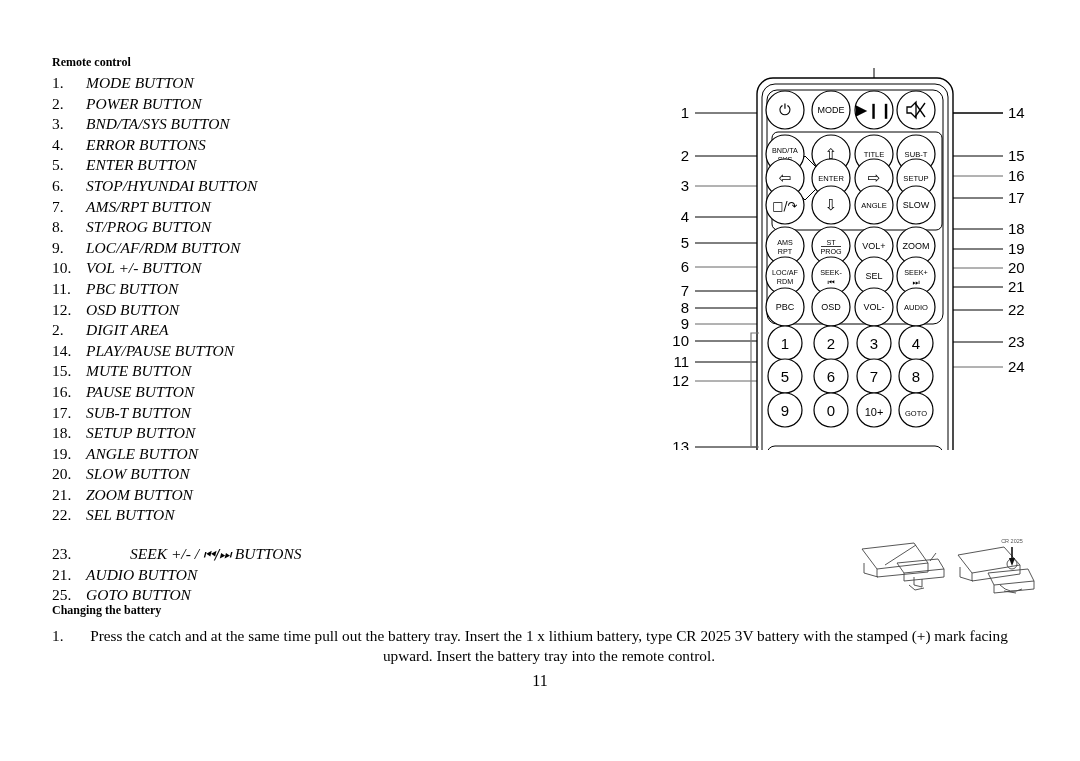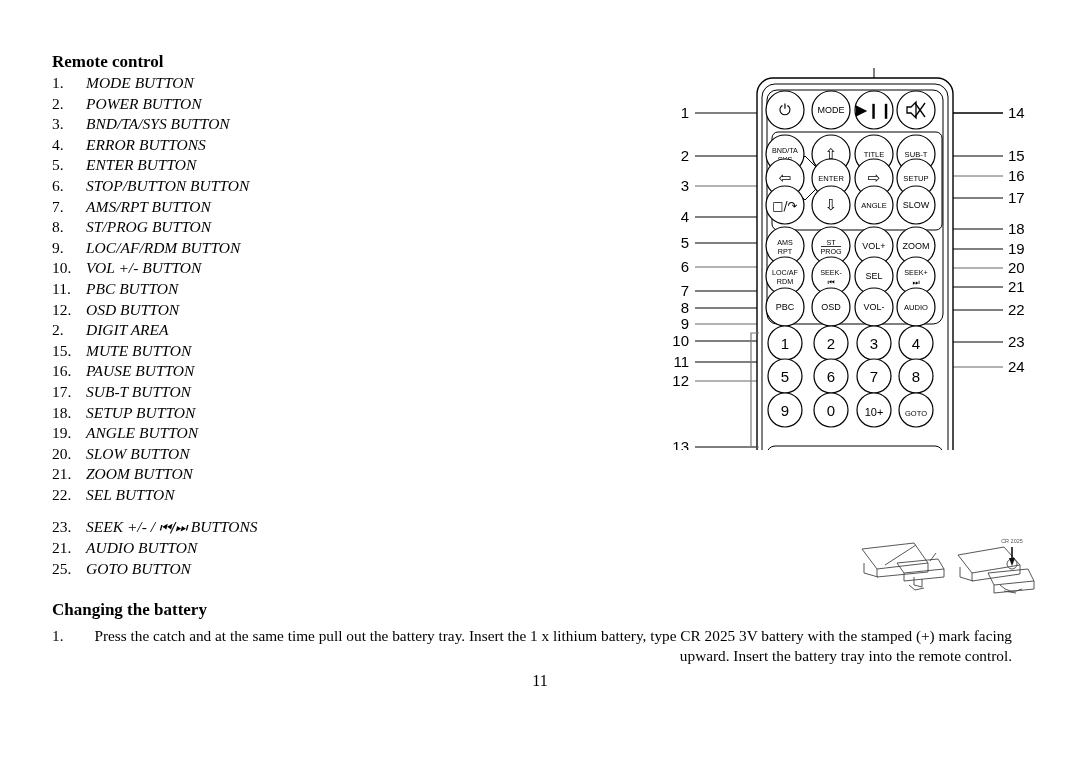--- a/index.html
+++ b/index.html
@@ -19,21 +19,21 @@
 
   
   #left-column {
     position: absolute;
     left: 52px;
     top: 52px;
     width: 380px;
   }
   .section-heading {
     font-weight: bold;
-    font-size: 17px;
+    font-size: 12px;
     line-height: 20px;
     margin: 0 0 1px 0;
   }
   ul.numbered {
     list-style: none;
     margin: 0;
     padding: 0;
   }
   ul.numbered li {
     display: flex;
@@ -43,21 +43,22 @@
   }
   ul.numbered li .num {
     width: 34px;
     flex: none;
   }
   ul.numbered li .txt {
     flex: 1 1 auto;
     font-style: italic;
   }
   li.gap-before {
-    margin-top: 12px;
+    margin-top: 18px;
+    gap: 44px;
   }
   .glyph {
     font-family: "DejaVu Sans", sans-serif;
     font-size: 13.5px;
     letter-spacing: -0.3px;
   }
 
   
   #battery-block {
     position: absolute;
@@ -72,21 +73,21 @@
     display: flex;
     font-size: 15.3px;
     line-height: 19.6px;
   }
   .battery-item .num {
     width: 34px;
     flex: none;
   }
   .battery-item .txt {
     flex: 1 1 auto;
-    text-align: right;
+    text-align: center;
   }
 
   
   #page-number {
     position: absolute;
     left: 0;
     top: 672px;
     width: 1080px;
     text-align: center;
     font-size: 16px;
@@ -141,21 +142,21 @@
       <li>
         <span class="num">4.</span>
         <span class="txt">ERROR BUTTONS</span>
       </li>
       <li>
         <span class="num">5.</span>
         <span class="txt">ENTER BUTTON</span>
       </li>
       <li>
         <span class="num">6.</span>
-        <span class="txt">STOP/BUTTON BUTTON</span>
+        <span class="txt">STOP/HYUNDAI BUTTON</span>
       </li>
       <li>
         <span class="num">7.</span>
         <span class="txt">AMS/RPT BUTTON</span>
       </li>
       <li>
         <span class="num">8.</span>
         <span class="txt">ST/PROG BUTTON</span>
       </li>
       <li>
@@ -170,20 +171,24 @@
         <span class="num">11.</span>
         <span class="txt">PBC BUTTON</span>
       </li>
       <li>
         <span class="num">12.</span>
         <span class="txt">OSD BUTTON</span>
       </li>
       <li>
         <span class="num">2.</span>
         <span class="txt">DIGIT AREA</span>
+      </li>
+      <li>
+        <span class="num">14.</span>
+        <span class="txt">PLAY/PAUSE BUTTON</span>
       </li>
       <li>
         <span class="num">15.</span>
         <span class="txt">MUTE BUTTON</span>
       </li>
       <li>
         <span class="num">16.</span>
         <span class="txt">PAUSE BUTTON</span>
       </li>
       <li>

